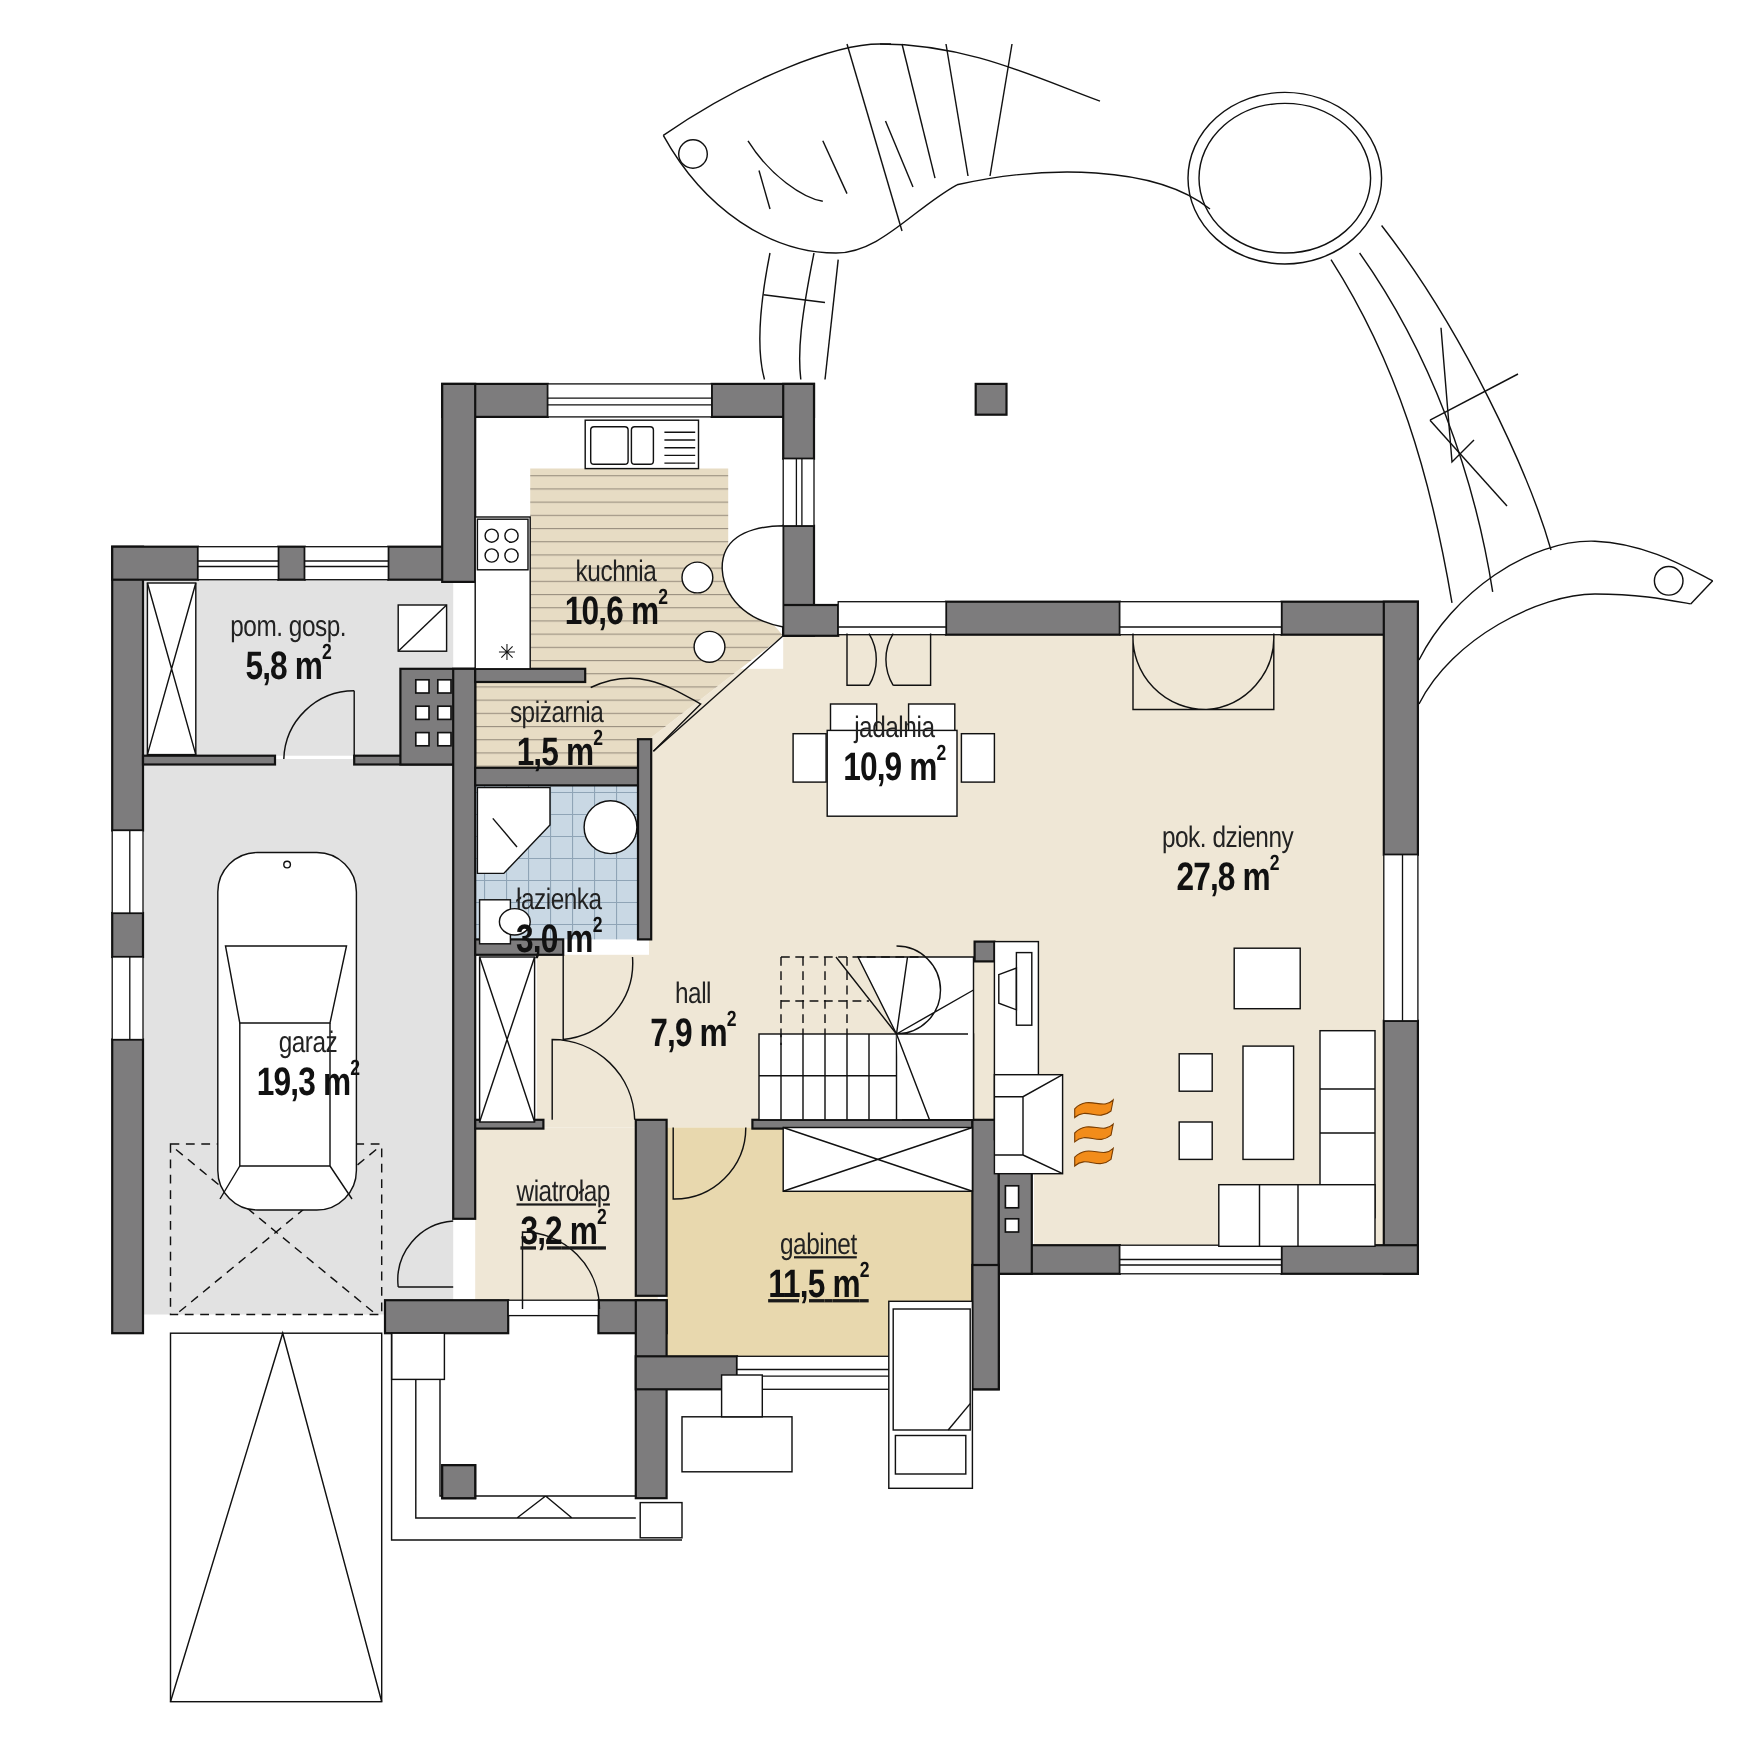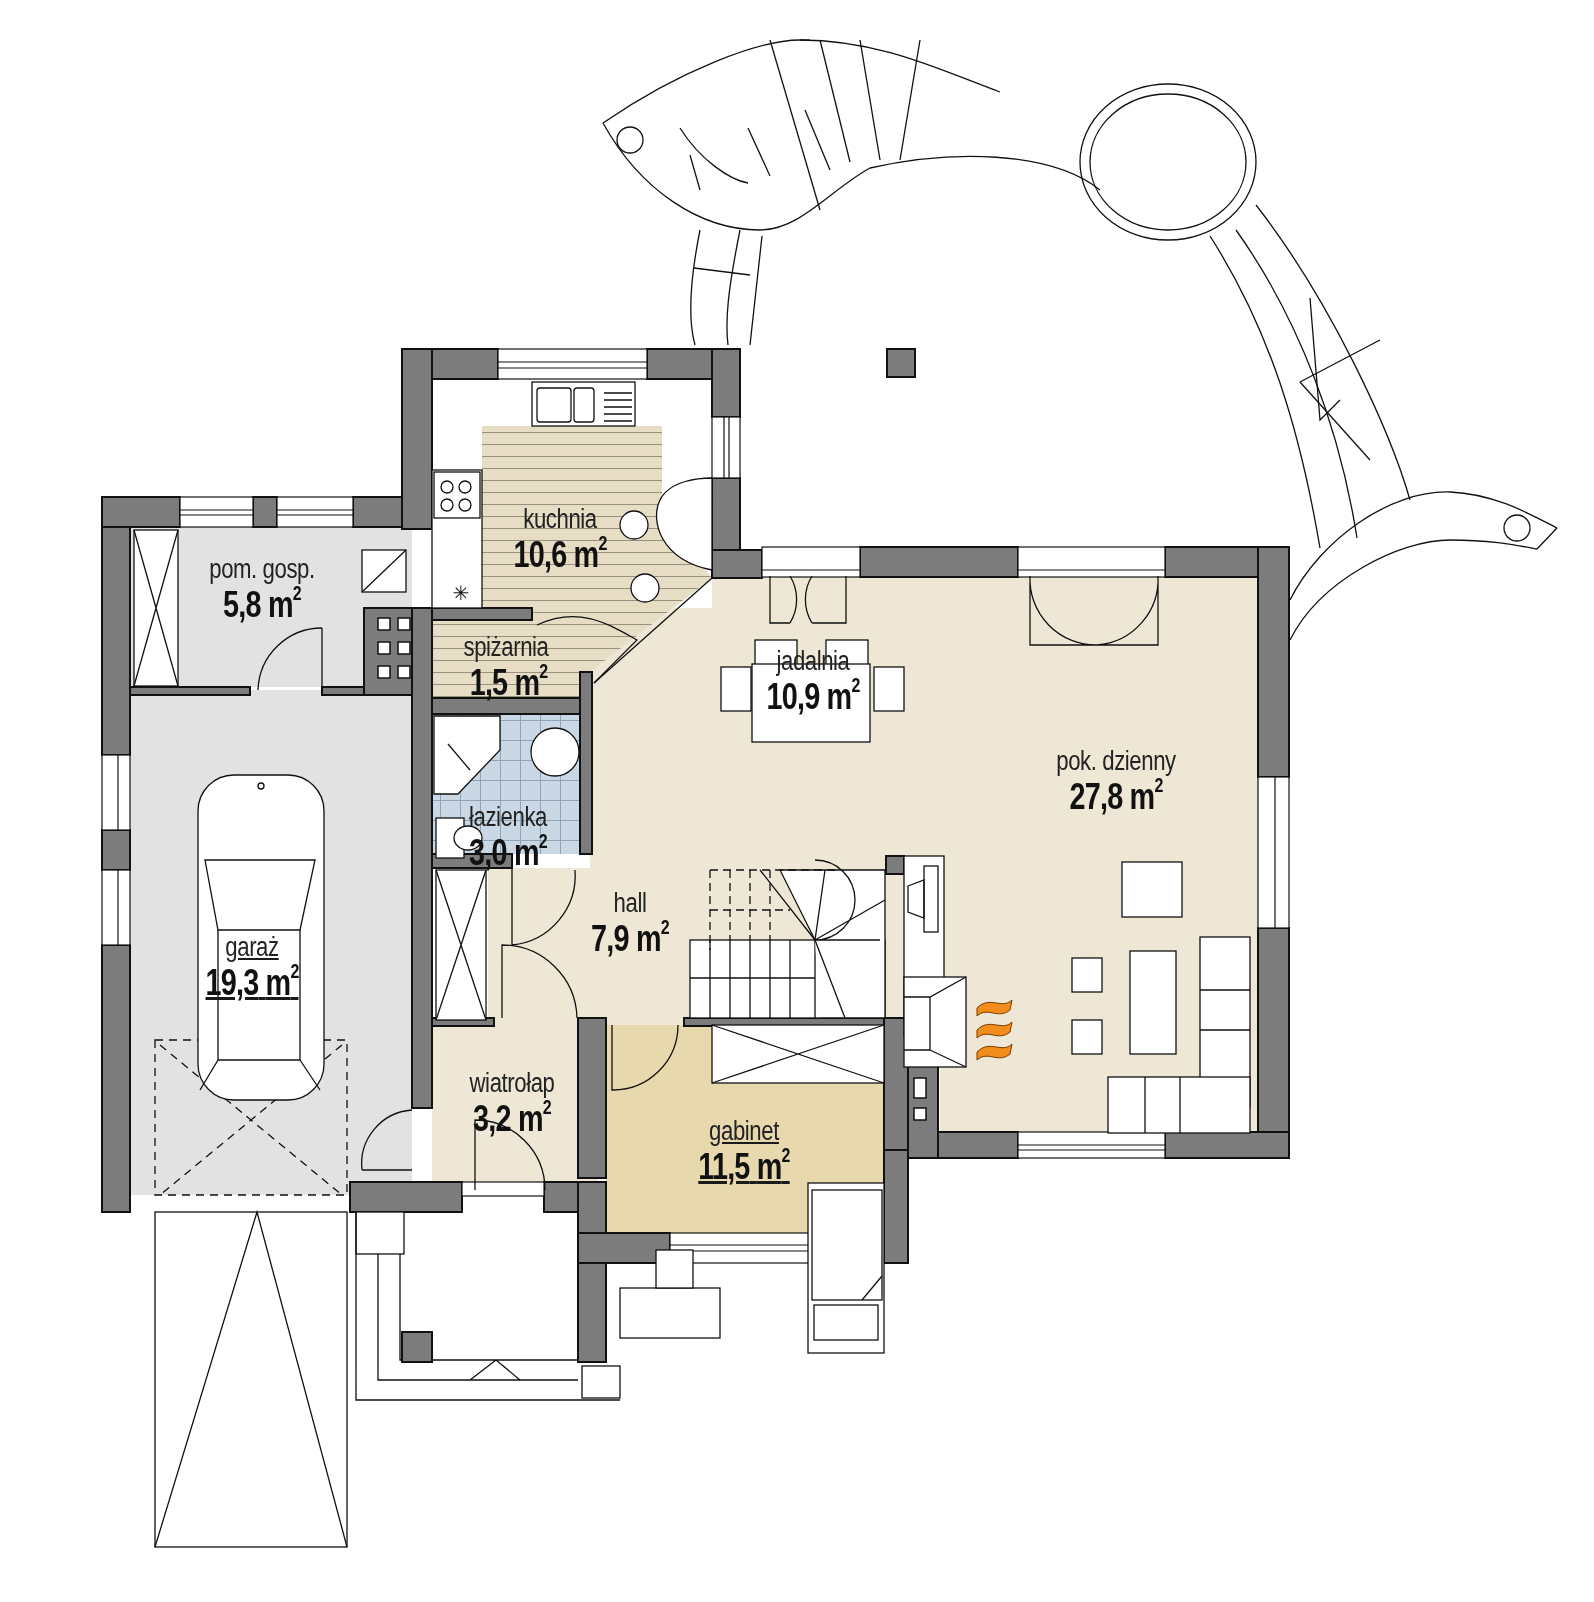--- a/index.html
+++ b/index.html
@@ -309,24 +309,24 @@
   <span class="room-area"><span>10,9</span> <span>m</span><sup>2</sup></span>
 </div>
 <div class="room-label" style="left:1116px; top:748px;">
   <span class="room-name">pok. dzienny</span>
   <span class="room-area"><span>27,8</span> <span>m</span><sup>2</sup></span>
 </div>
 <div class="room-label" style="left:630px; top:890px;text-align:center;">
   <span class="room-name">hall</span>
   <span class="room-area"><span>7,9</span> <span>m</span><sup>2</sup></span>
 </div>
-<div class="room-label" style="left:252px; top:934px;text-decoration:underline;">
+<div class="room-label" style="left:280px; top:934px;">
   <span class="room-name">garaż</span>
   <span class="room-area"><span>19,3</span> <span>m</span><sup>2</sup></span>
 </div>
-<div class="room-label" style="left:512px; top:1070px;">
+<div class="room-label" style="left:512px; top:1070px;text-decoration:underline;">
   <span class="room-name">wiatrołap</span>
   <span class="room-area"><span>3,2</span> <span>m</span><sup>2</sup></span>
 </div>
 <div class="room-label" style="left:744px; top:1118px;text-decoration:underline;">
   <span class="room-name">gabinet</span>
   <span class="room-area"><span>11,5</span> <span>m</span><sup>2</sup></span>
 </div>
 
 </body></html>

